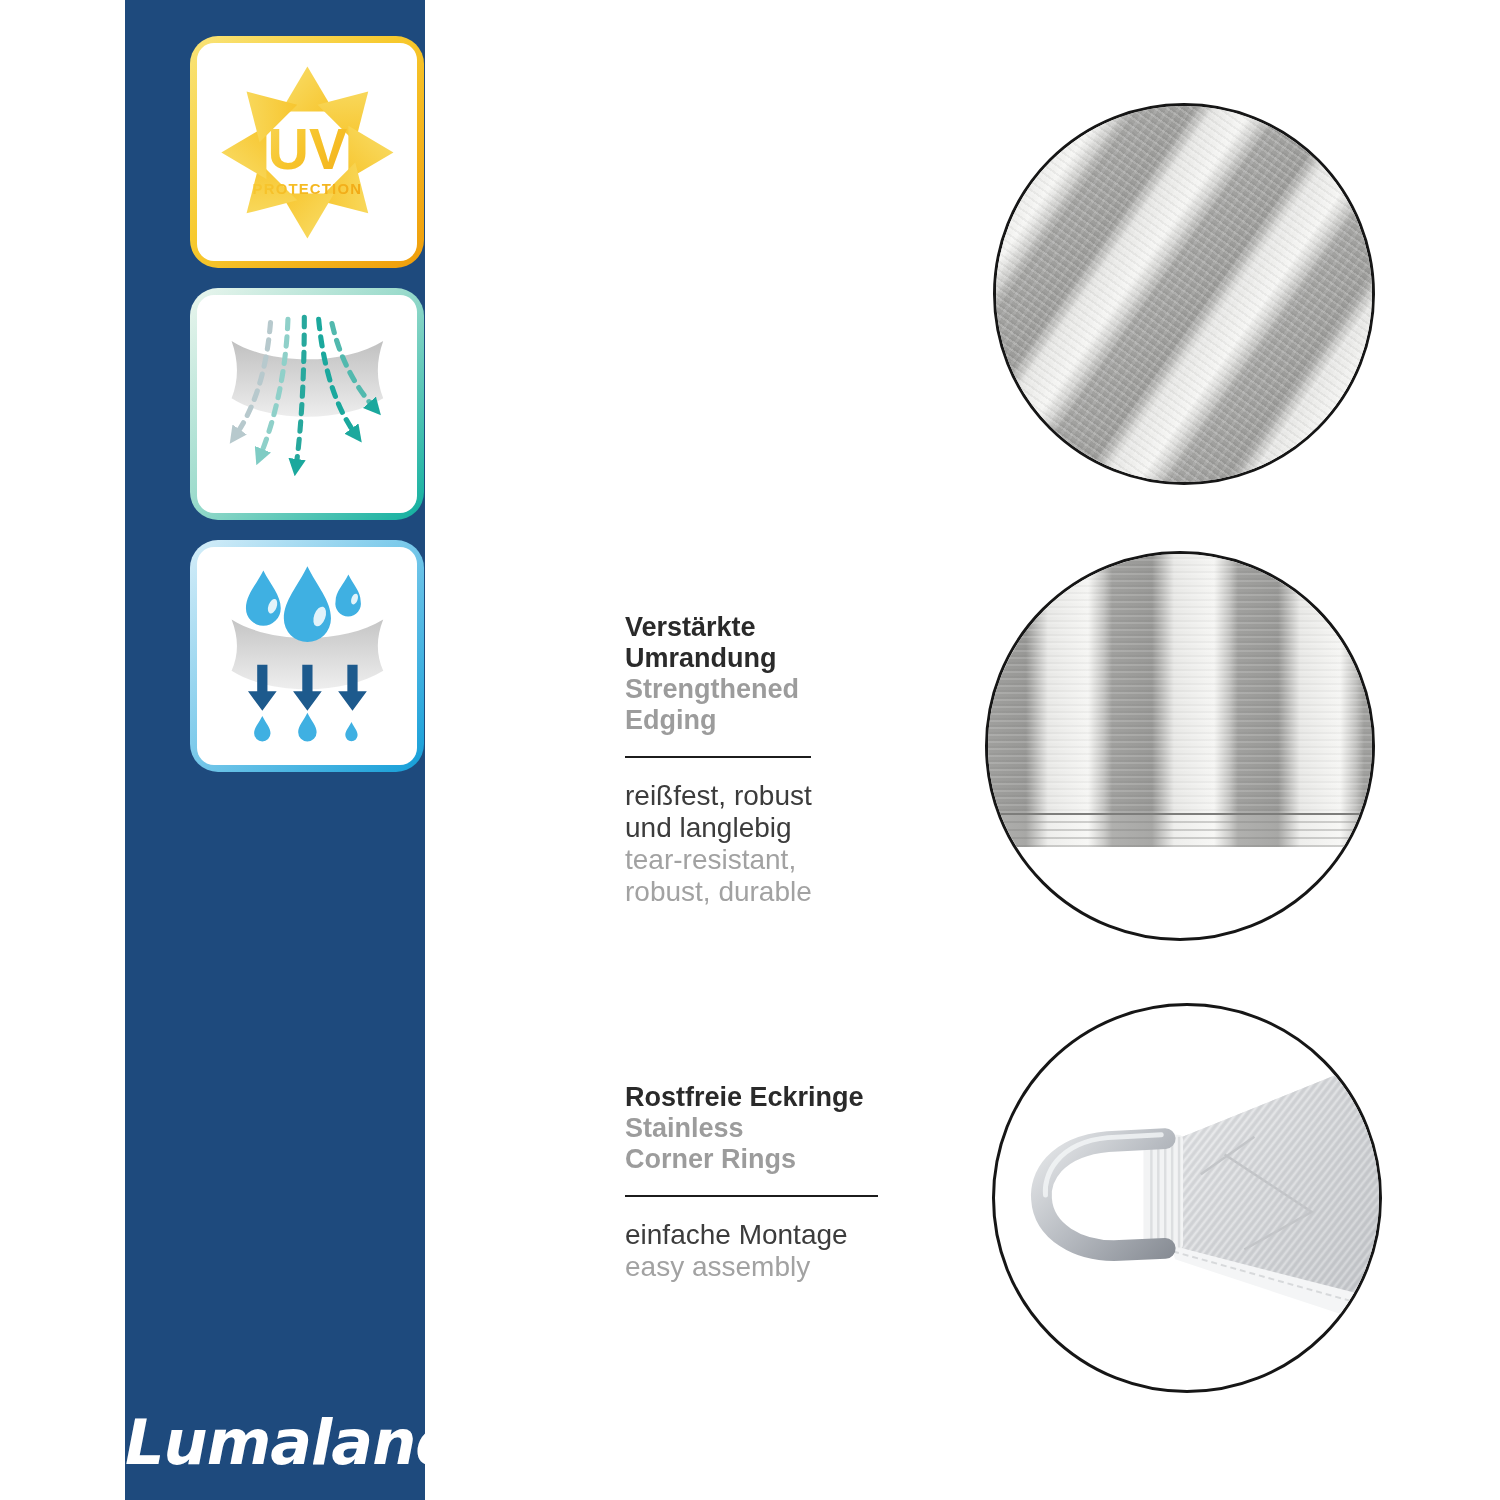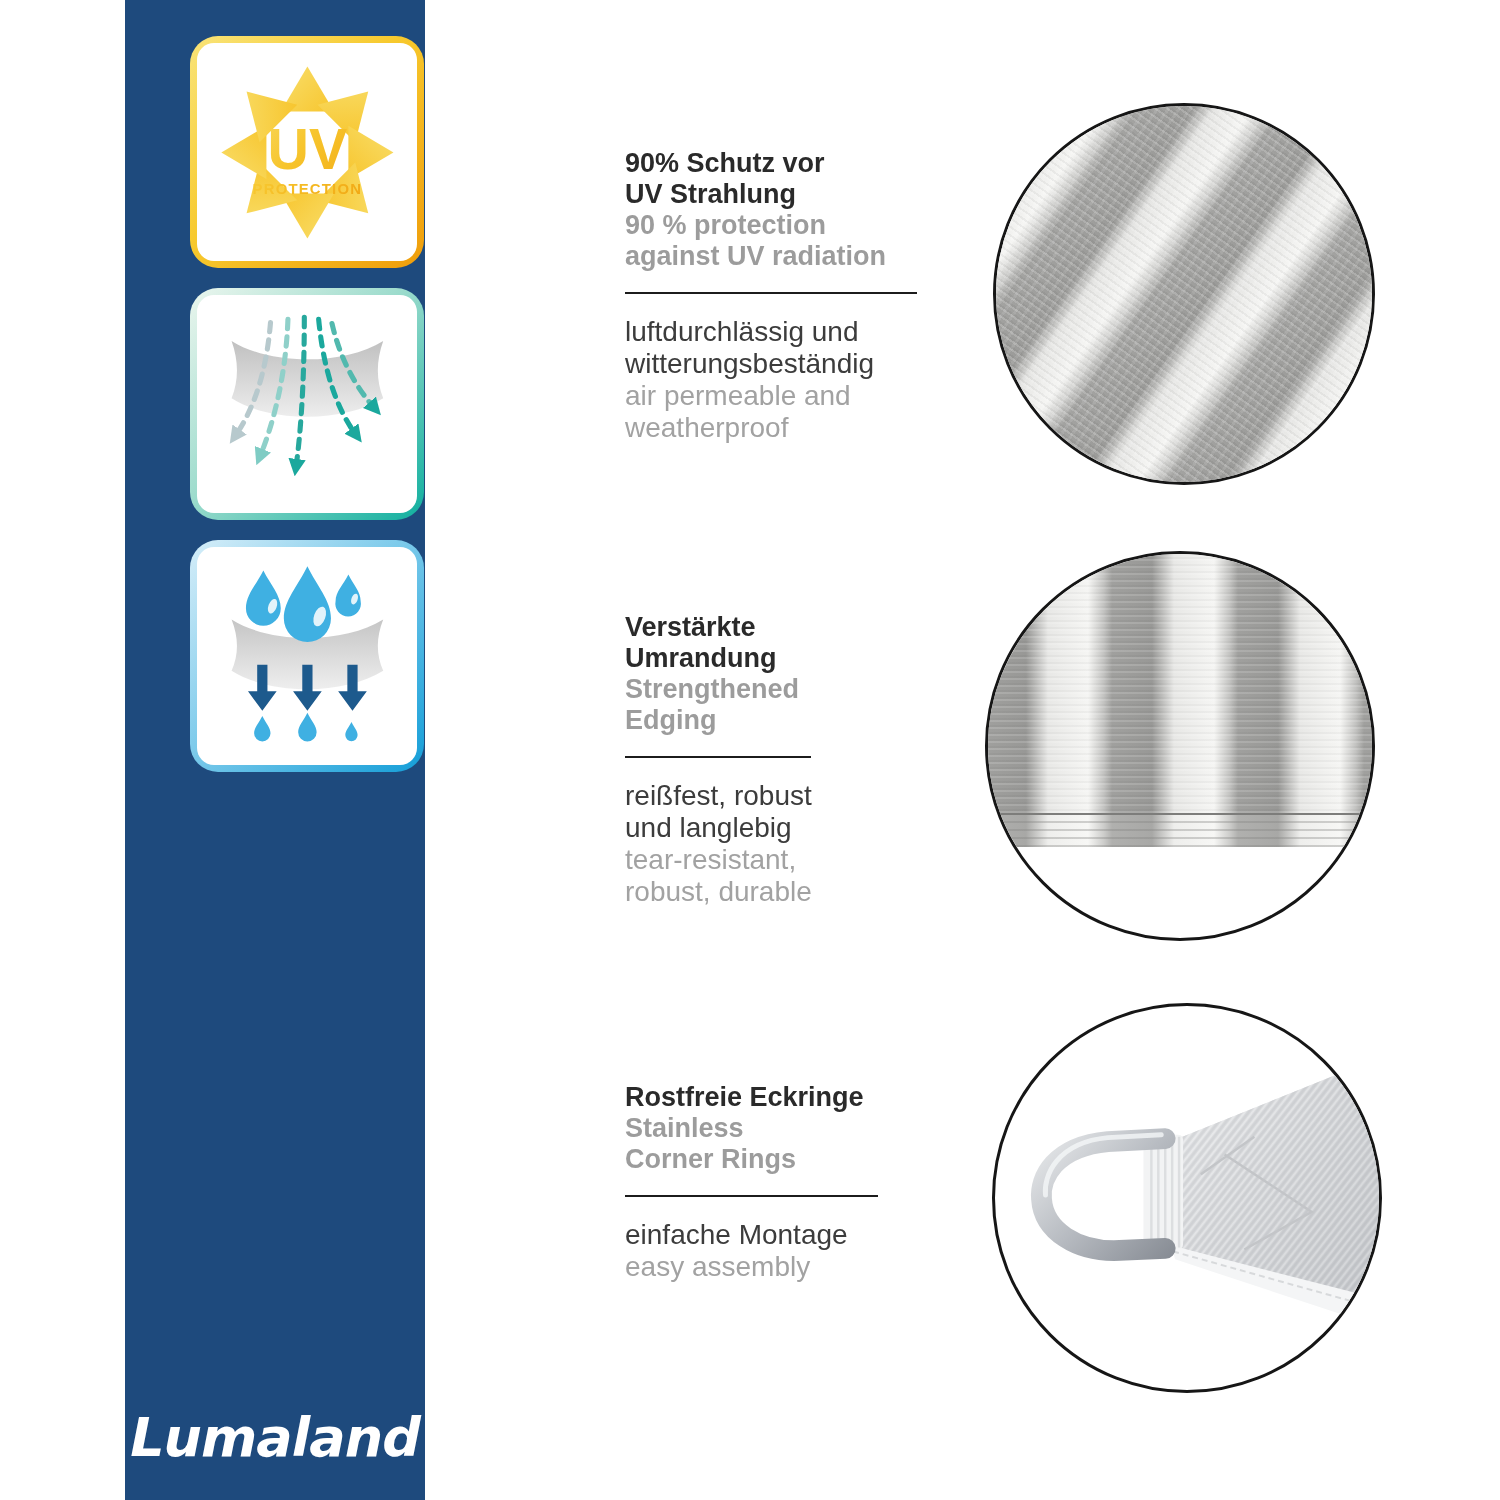--- a/index.html
+++ b/index.html
@@ -11,21 +11,21 @@
   
   .sidebar{position:absolute;left:125px;top:0;width:300px;height:1500px;background:var(--sidebar-bg,#1e4a7d);}
   .badge{position:absolute;left:33px;width:234px;height:232px;border-radius:28px;padding:7px;box-sizing:border-box;margin-left:32px;}
   .badge-uv{top:36px;background:linear-gradient(135deg,var(--gold-light,#f9e479),var(--gold-mid,#f7c92d) 45%,var(--gold-dark,#ef9d0a));}
   .badge-air{top:288px;background:linear-gradient(135deg,var(--teal-light,#ebf6ee),#9edccd 45%,var(--teal-dark,#10af9f));}
   .badge-water{top:540px;background:linear-gradient(135deg,var(--blue-light,#d6eef9),#7ecbeb 45%,var(--blue-dark,#149ed8));}
   .badge-inner{width:100%;height:100%;background:#ffffff;border-radius:17px;display:flex;align-items:center;justify-content:center;overflow:hidden;}
   .badge-inner svg{width:94%;height:94%;}
   .logo{
     position:absolute;left:0;top:1406px;width:100%;text-align:center;
-    color:#ffffff;font-size:54px;font-weight:bold;font-style:italic;
+    color:#ffffff;font-size:62px;font-weight:bold;font-style:italic;
     font-family:"DejaVu Sans","Liberation Sans",sans-serif;letter-spacing:-1px;
   }
 
   
   .feature{position:absolute;left:625px;width:312px;}
   .f1{top:148px;}.f2{top:612px;}.f3{top:1082px;}
   .h-de{margin:0;font-size:27px;line-height:31px;font-weight:bold;color:var(--heading-dark,#2a2a2a);white-space:pre-line;}
   .h-en{margin:0;font-size:27px;line-height:31px;font-weight:bold;color:var(--heading-gray,#9c9c9c);white-space:pre-line;}
   .rule{height:0;border:none;border-top:2px solid #1c1c1c;margin:20px 0 22px 0;}
   .r1{width:292px;}.r2{width:186px;}.r3{width:253px;}
@@ -150,31 +150,20 @@
             <path d="M100,155 c4,8 9,13 9,19 a9,9 0 1 1 -18,0 c0,-6 5,-11 9,-19 z"></path>
             <path d="M143,164 c2.7,5.4 6,8.6 6,12.7 a6,6 0 1 1 -12,0 c0,-4.1 3.3,-7.3 6,-12.7 z"></path>
           </g>
         </svg>
       </div>
     </div>
 
     <div class="logo">Lumaland</div>
   </aside>
 
-  <section class="feature f1">
-    <h2 class="h-de">90% Schutz vor
-UV Strahlung</h2>
-    <h3 class="h-en">90 % protection
-against UV radiation</h3>
-    <div class="rule r1"></div>
-    <p class="b-de">luftdurchlässig und
-witterungsbeständig</p>
-    <p class="b-en">air permeable and
-weatherproof</p>
-  </section>
 
   <section class="feature f3">
     <h2 class="h-de">Rostfreie Eckringe</h2>
     <h3 class="h-en">Stainless
 Corner Rings</h3>
     <div class="rule r3"></div>
     <p class="b-de">einfache Montage</p>
     <p class="b-en">easy assembly</p>
   </section>
 

